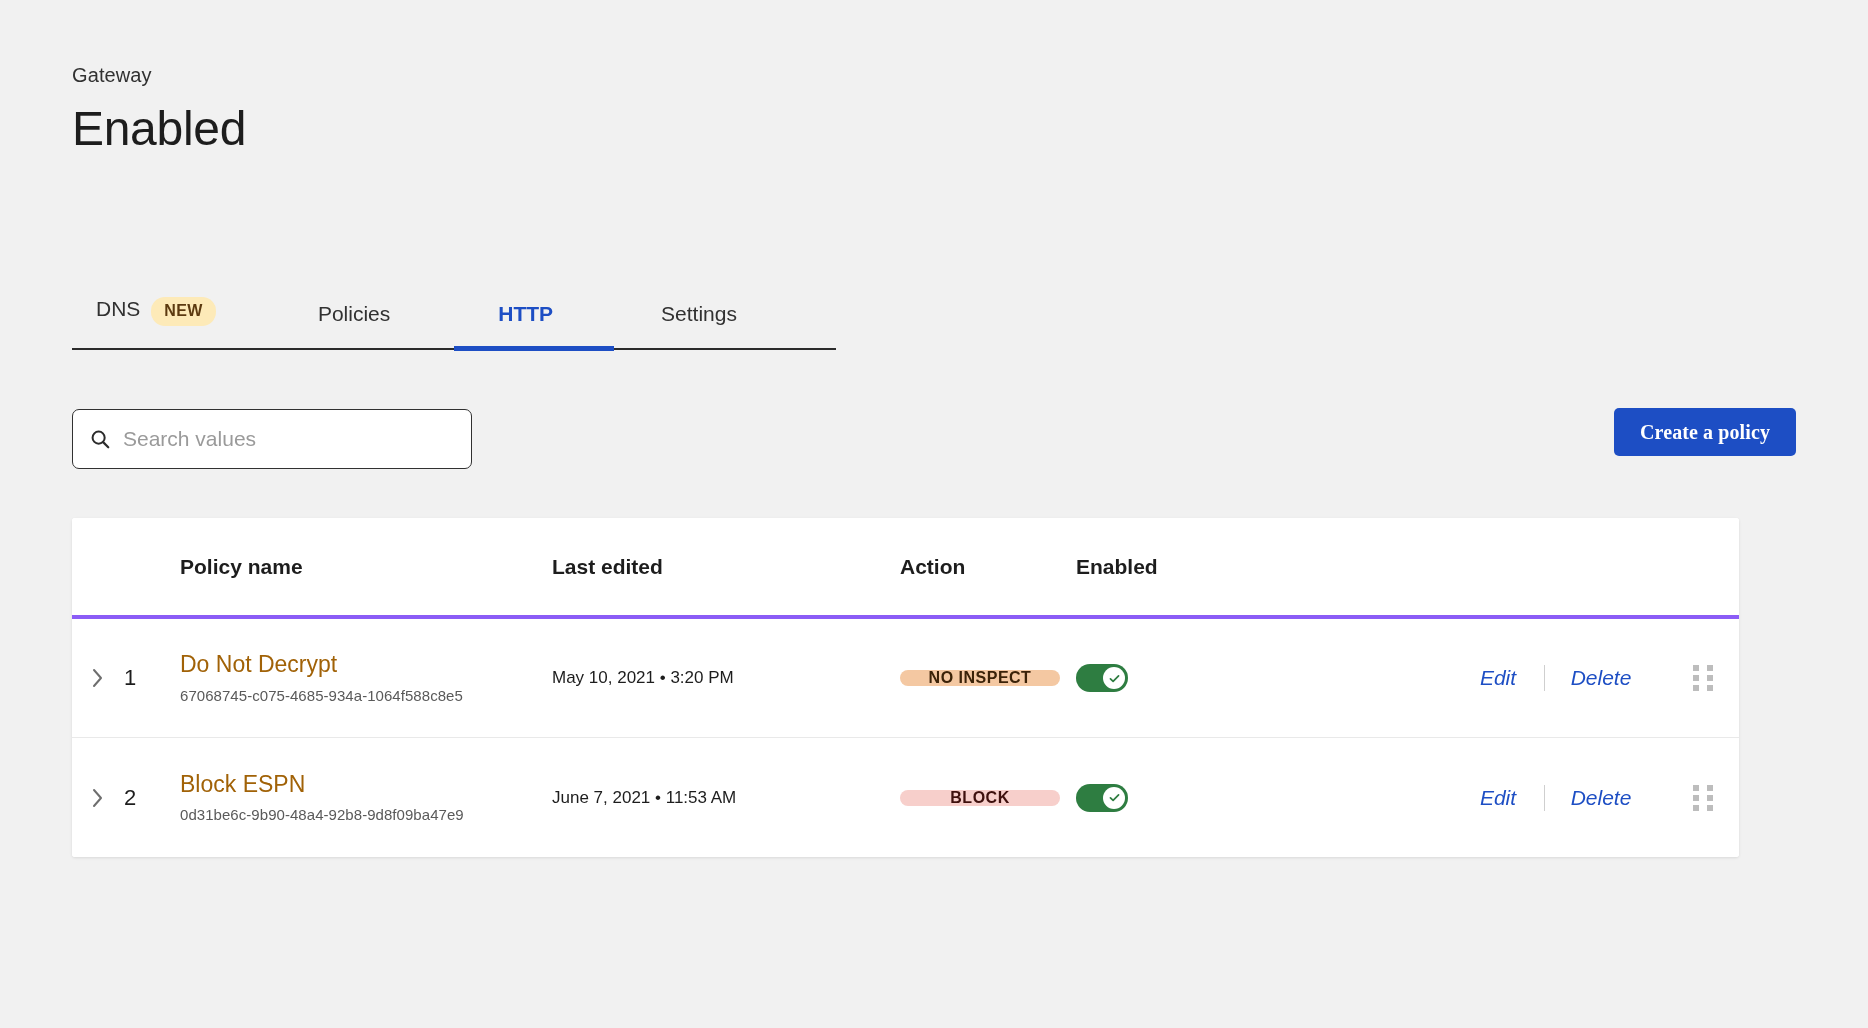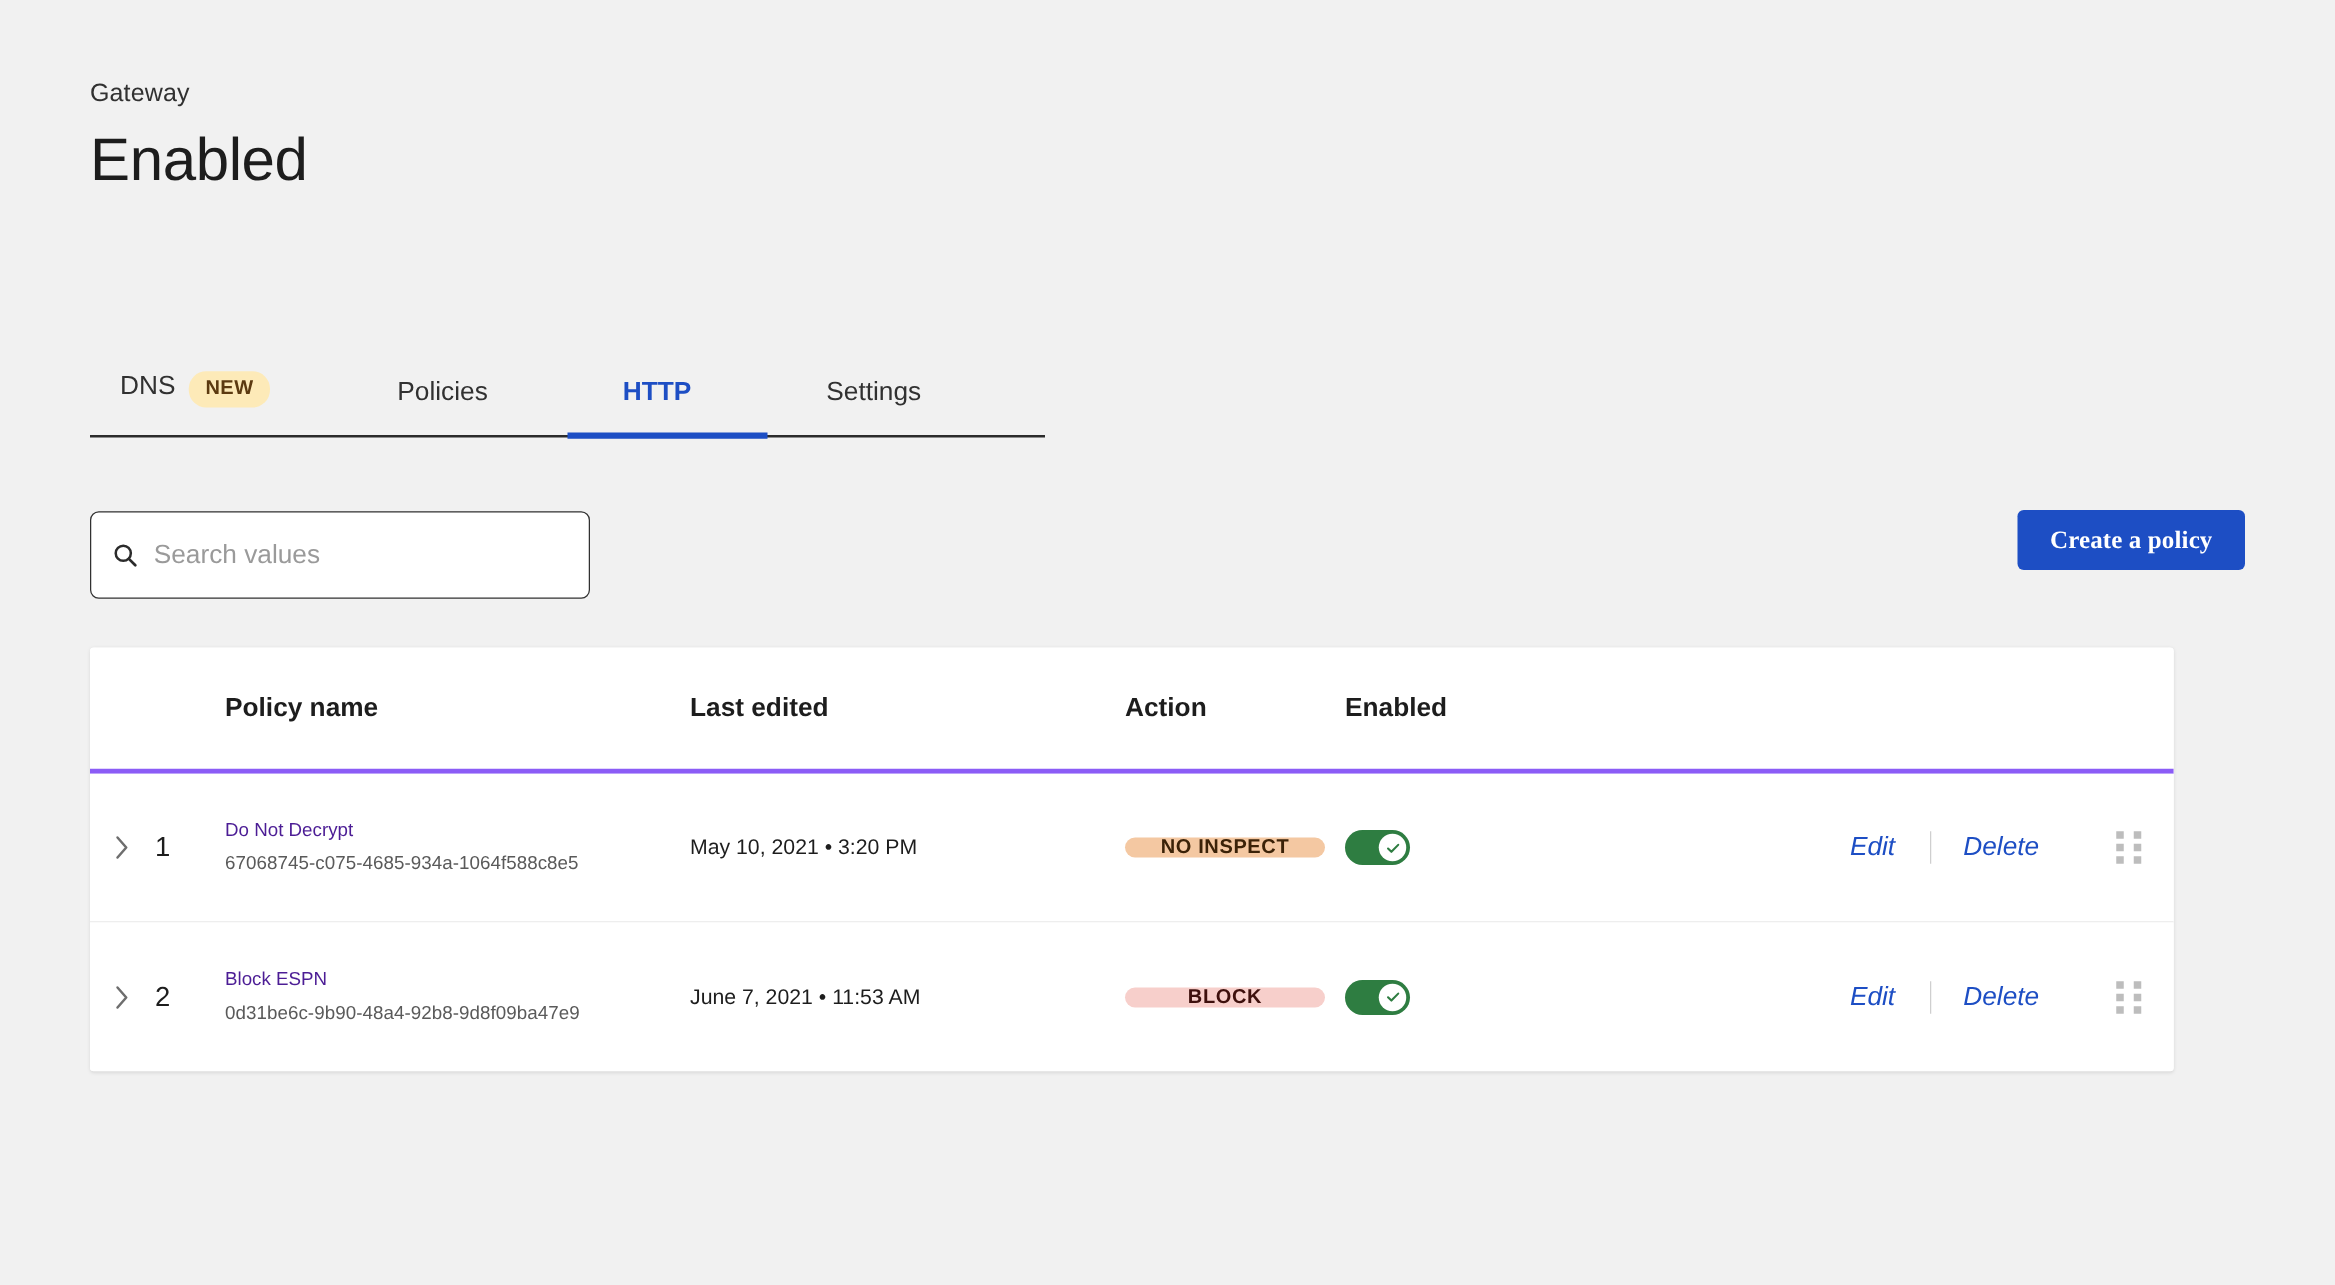--- a/index.html
+++ b/index.html
@@ -94,21 +94,21 @@
     height: 5px;
     background: #1d4ec4;
   }
 
   
   .search-box {
     position: absolute;
     left: 72px;
     top: 409px;
     width: 400px;
-    height: 70px;
+    height: 60px;
     background: #ffffff;
     border: 1.5px solid #313131;
     border-radius: 7px;
     display: flex;
     align-items: center;
     padding: 0 16px;
     gap: 12px;
   }
   .search-icon { width: 22px; height: 22px; flex: 0 0 auto; display: block; }
   .search-input {
@@ -178,21 +178,21 @@
   .c-num    { width: 56px;  flex: 0 0 56px;  display: flex; align-items: center; }
   .c-name   { width: 372px; flex: 0 0 372px; }
   .c-edited { width: 348px; flex: 0 0 348px; }
   .c-action { width: 176px; flex: 0 0 176px; }
   .c-enable { width: 186px; flex: 0 0 186px; }
   .c-links  { flex: 1 1 auto; display: flex; align-items: center; justify-content: flex-end; padding-right: 24px; gap: 0; font-style: italic; }
 
   .chevron { width: 16px; height: 26px; display: block; }
   .rownum { font-size: 22px; color: #1d1d1d; }
 
-  .policy-name { font-size: 15px; color: #4c1d95; line-height: 1.1; }
+  .policy-name { font-size: 23px; color: #a16207; line-height: 1.1; }
   .policy-id { font-size: 15px; color: #5a5a5a; margin-top: 9px; letter-spacing: 0.05px; }
 
   .edited { font-size: 17px; color: #1d1d1d; }
 
   .pill {
     display: inline-flex;
     align-items: center;
     justify-content: center;
     min-width: 160px;
     height: 16px;

